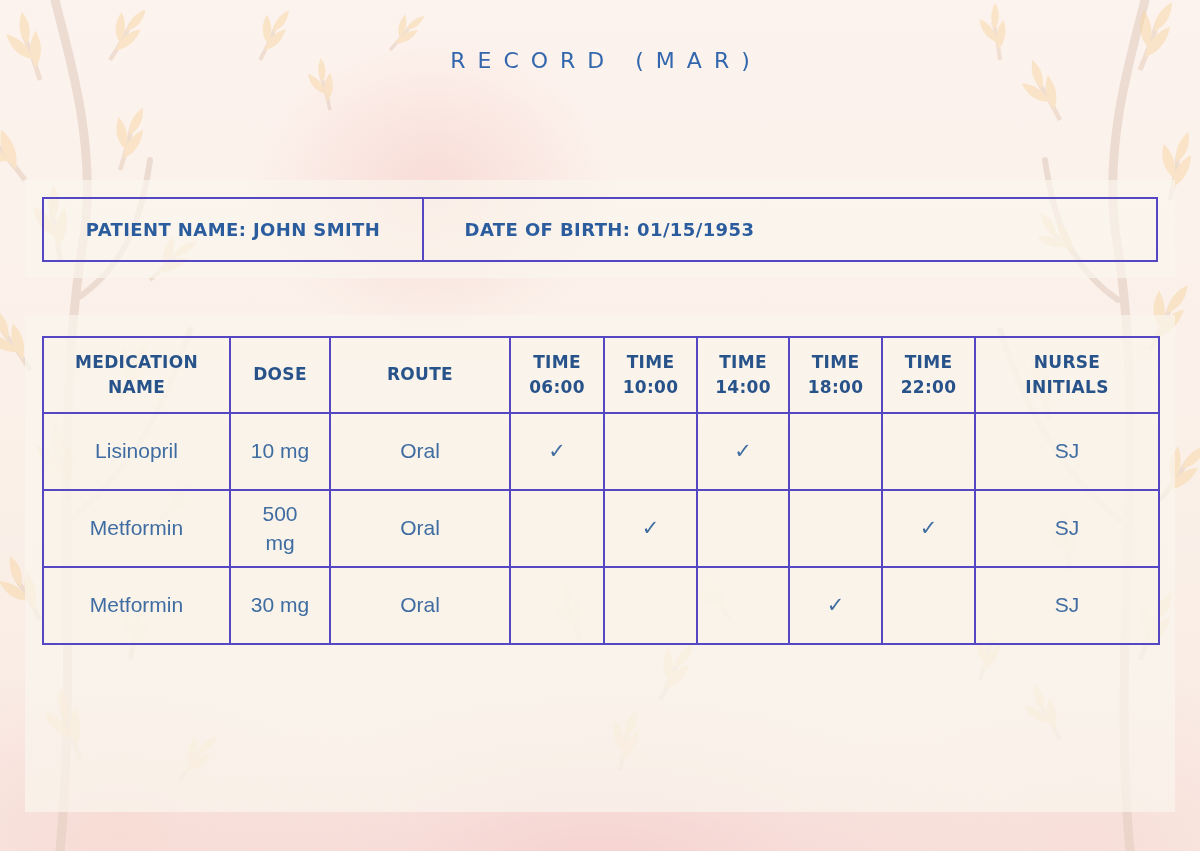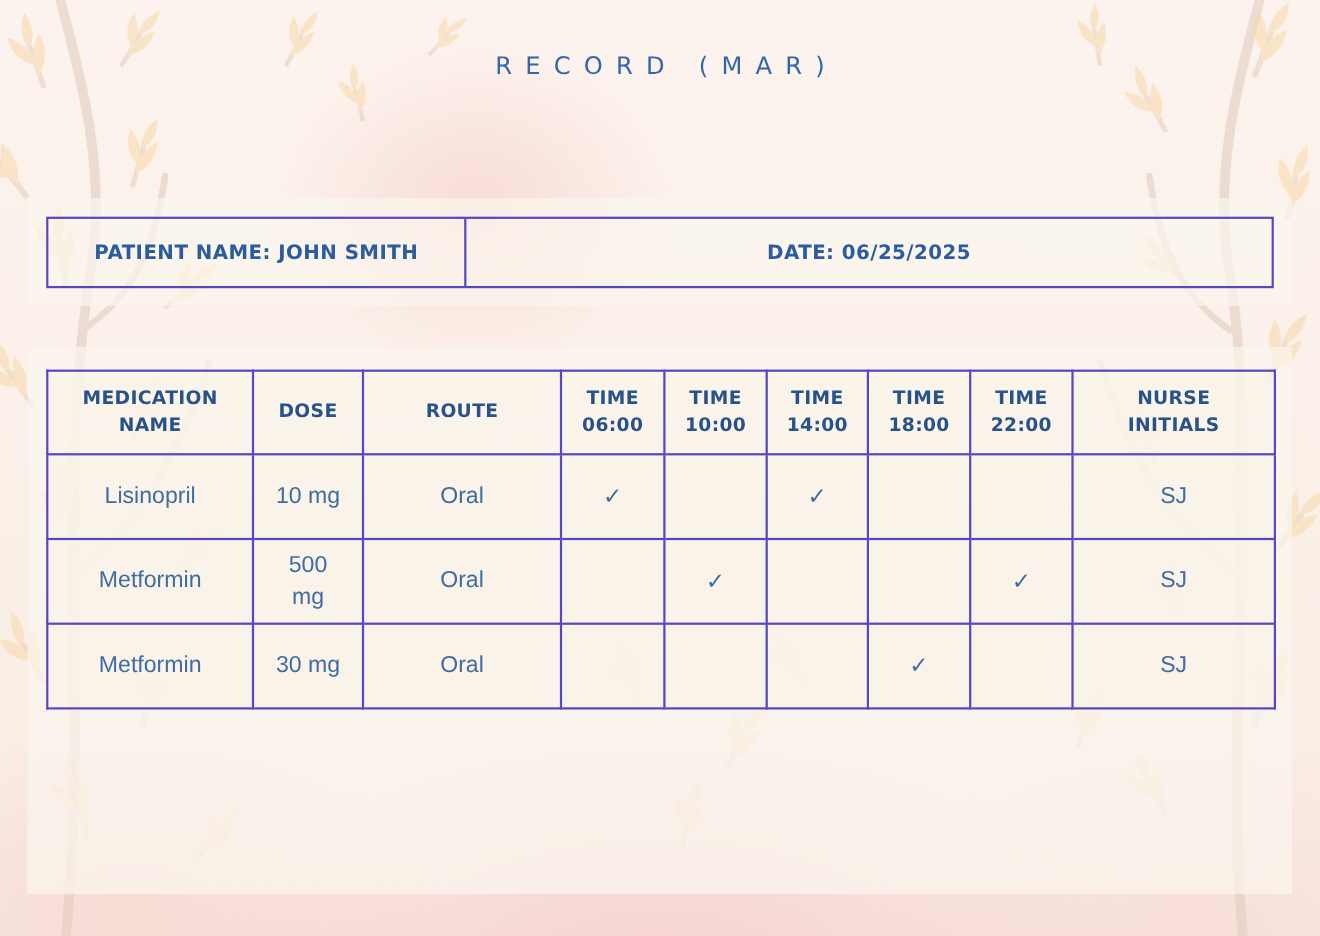--- a/index.html
+++ b/index.html
@@ -125,21 +125,21 @@
 
 <div class="panel panel-patient"></div>
 <div class="panel panel-table"></div>
 
 <div class="header-block">
   <div class="page-subtitle">RECORD (MAR)</div>
 </div>
 
 <div class="patient-bar">
   <div class="patient-cell c1">PATIENT NAME: JOHN SMITH</div>
-  <div class="patient-cell c3">DATE: 06/25/2025</div>
+  <div class="patient-cell c2">DATE OF BIRTH: 01/15/1953</div>
 </div>
 
 <table class="mar">
   <colgroup>
     <col style="width:187px">
       <col style="width:100px">
       <col style="width:180px">
     <col style="width:94px">
       <col style="width:93px">
       <col style="width:92px">

